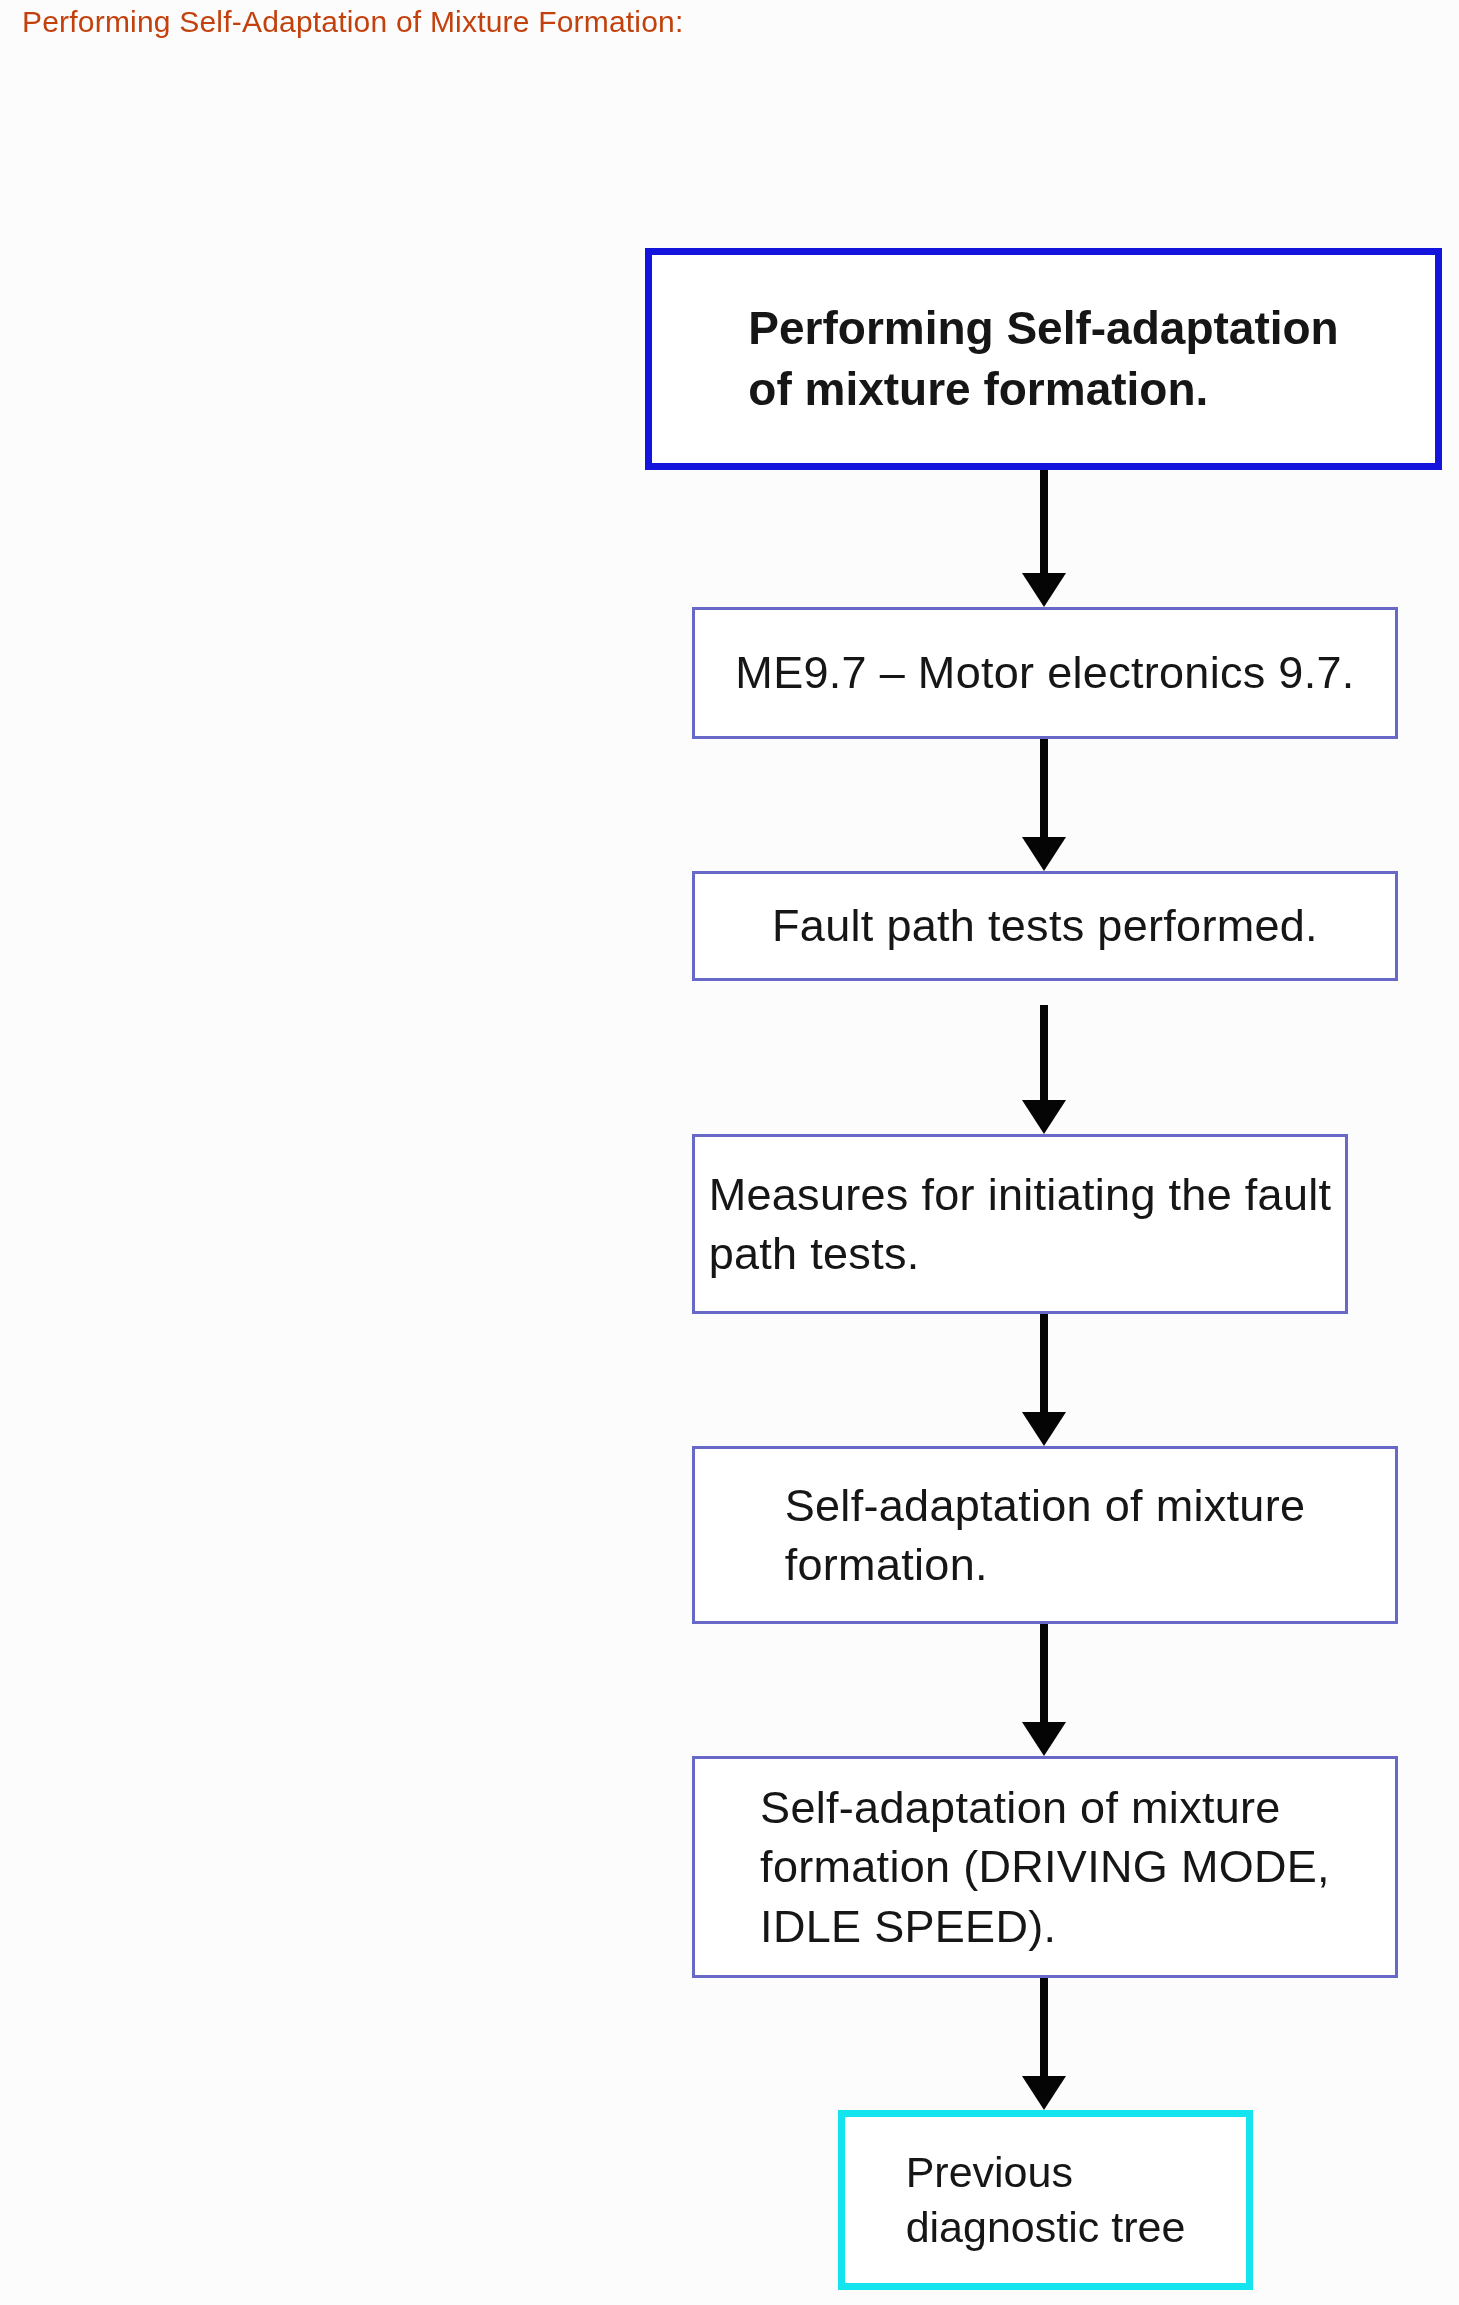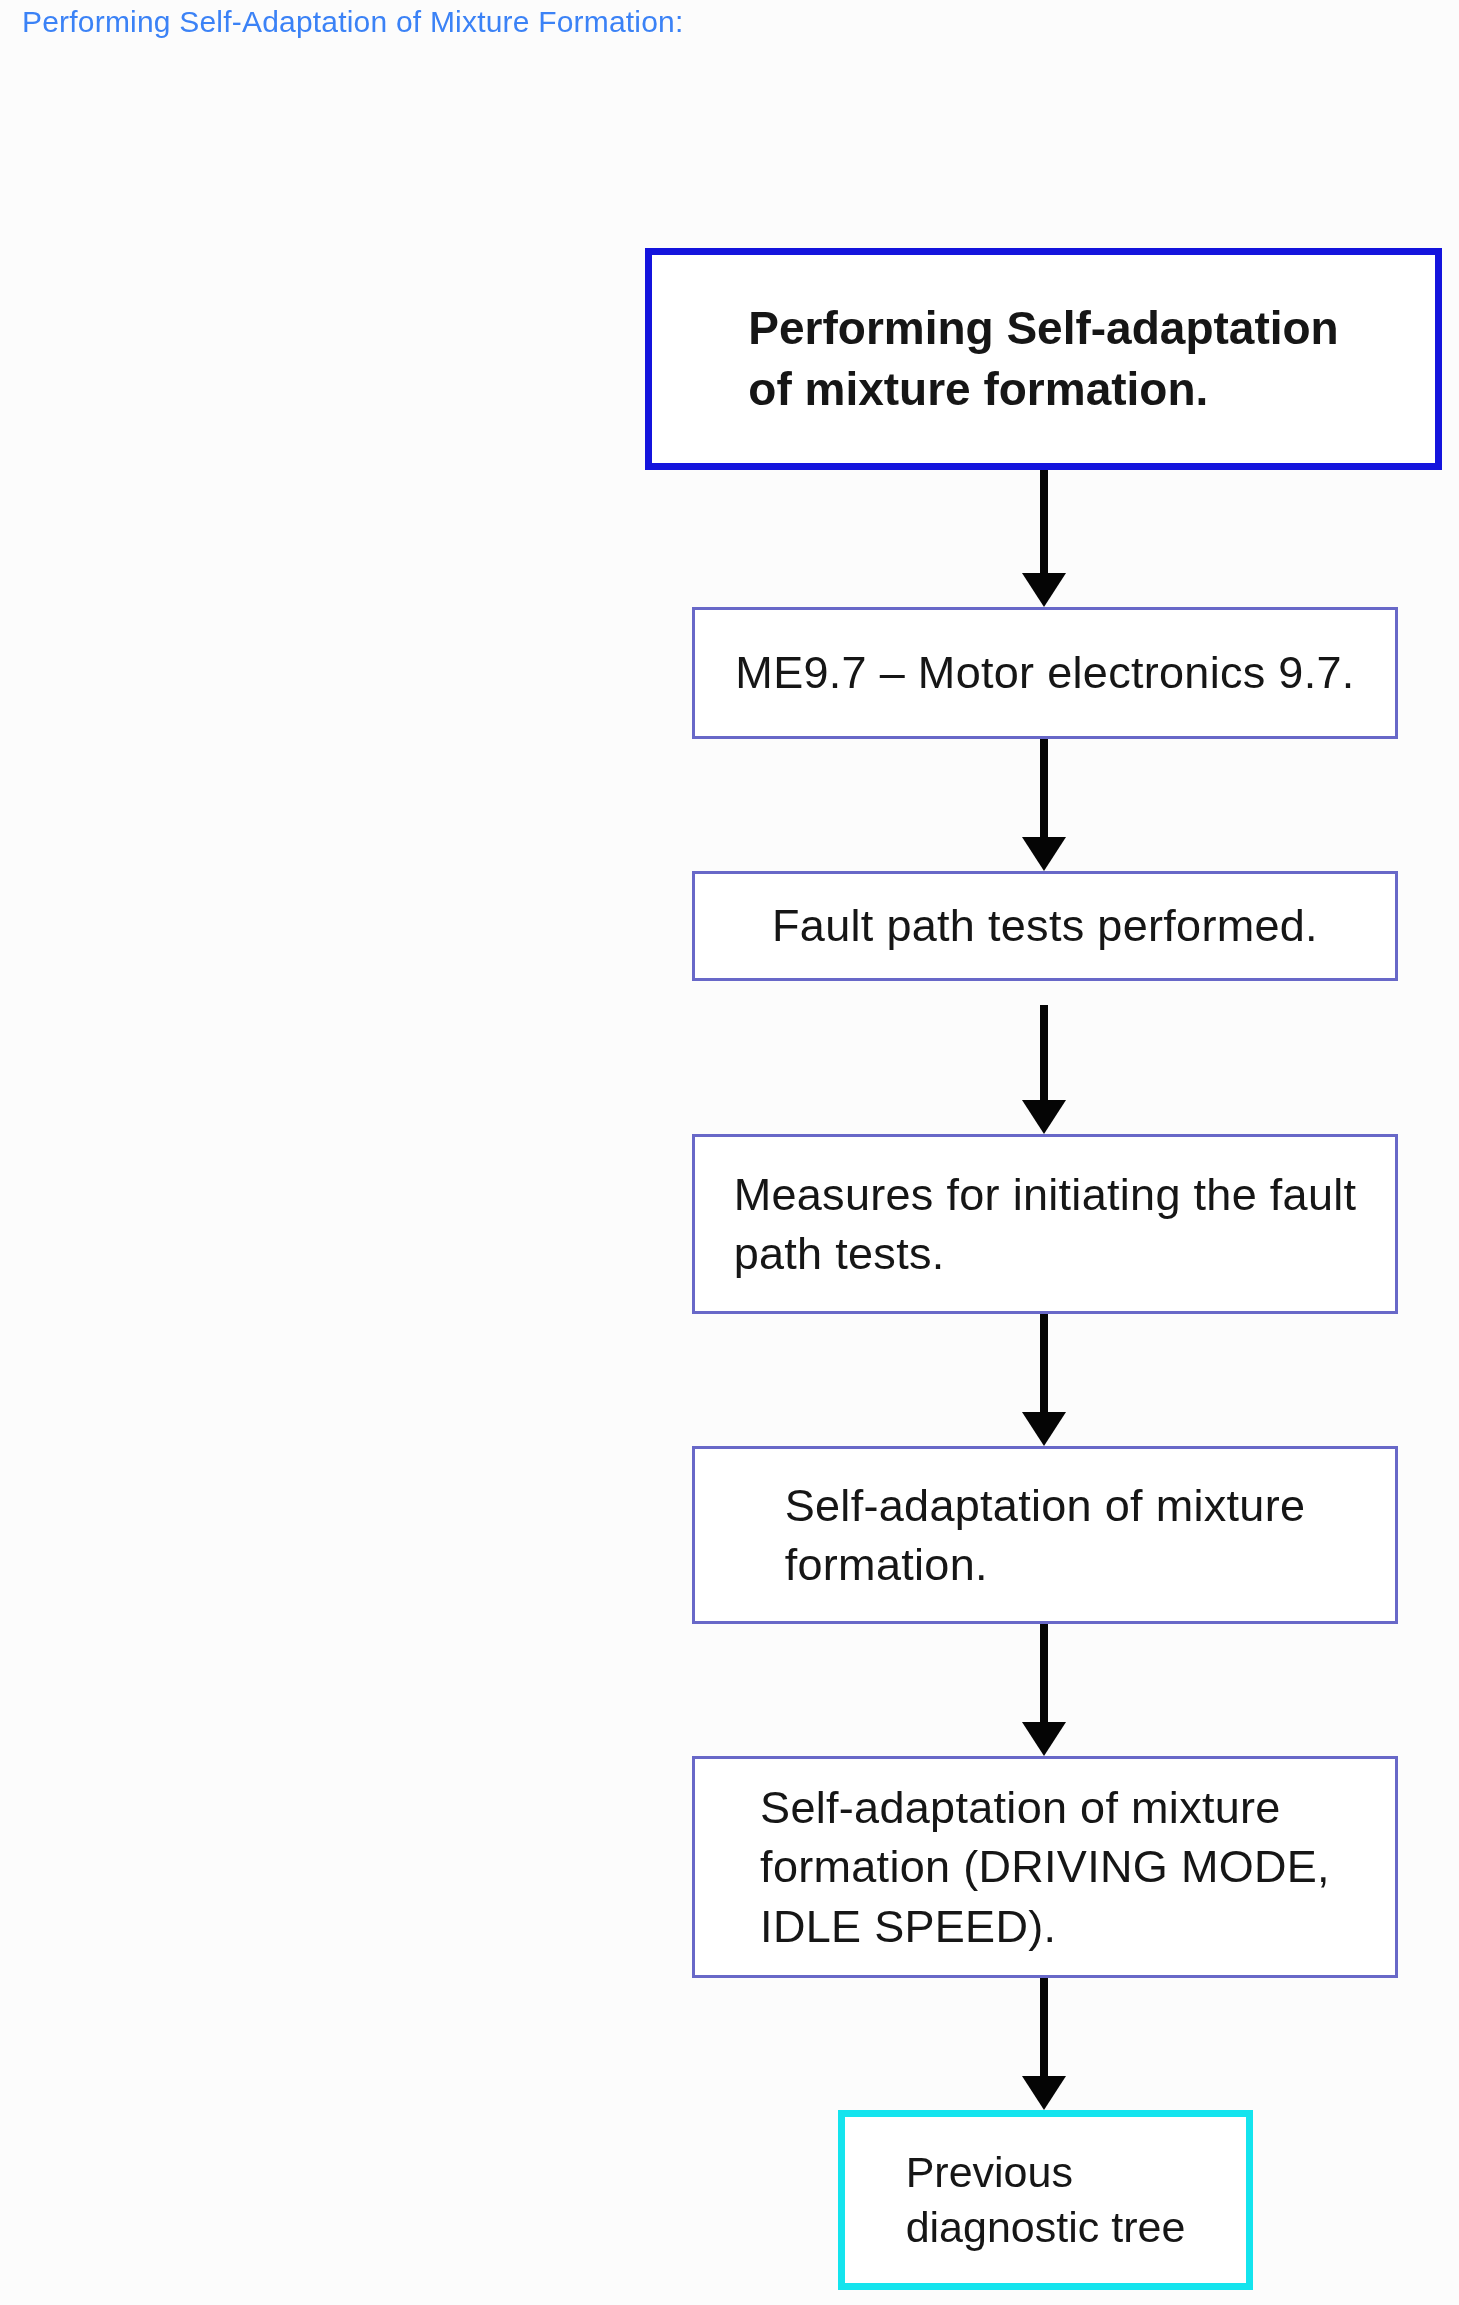--- a/index.html
+++ b/index.html
@@ -19,21 +19,21 @@
     font-family:"Liberation Sans", sans-serif;
     color:var(--text);
     overflow:hidden;
   }
   .page-title{
     position:absolute;
     left:22px;
     top:5px;
     font-size:30px;
     letter-spacing:0.2px;
-    color:#3b82f6;
+    color:#c2410c;
     white-space:nowrap;
   }
   .node{
     position:absolute;
     box-sizing:border-box;
     background:#ffffff;
     display:flex;
     align-items:center;
     justify-content:center;
     text-align:left;
@@ -97,21 +97,21 @@
     <div class="head"></div>
   </div>
 
   <div class="node node--step" style="left:692px;top:871px;width:706px;height:110px;">Fault path tests performed.</div>
 
   <div class="arrow" style="left:1022px;top:1005px;height:129px;">
     <div class="shaft"></div>
     <div class="head"></div>
   </div>
 
-  <div class="node node--step" style="left:692px;top:1134px;width:706px;height:180px;">Measures for initiating the fault
+  <div class="node node--step" style="left:692px;top:1134px;width:656px;height:180px;">Measures for initiating the fault
 path tests.</div>
 
   <div class="arrow" style="left:1022px;top:1314px;height:132px;">
     <div class="shaft"></div>
     <div class="head"></div>
   </div>
 
   <div class="node node--step" style="left:692px;top:1446px;width:706px;height:178px;">Self-adaptation of mixture
 formation.</div>
 

